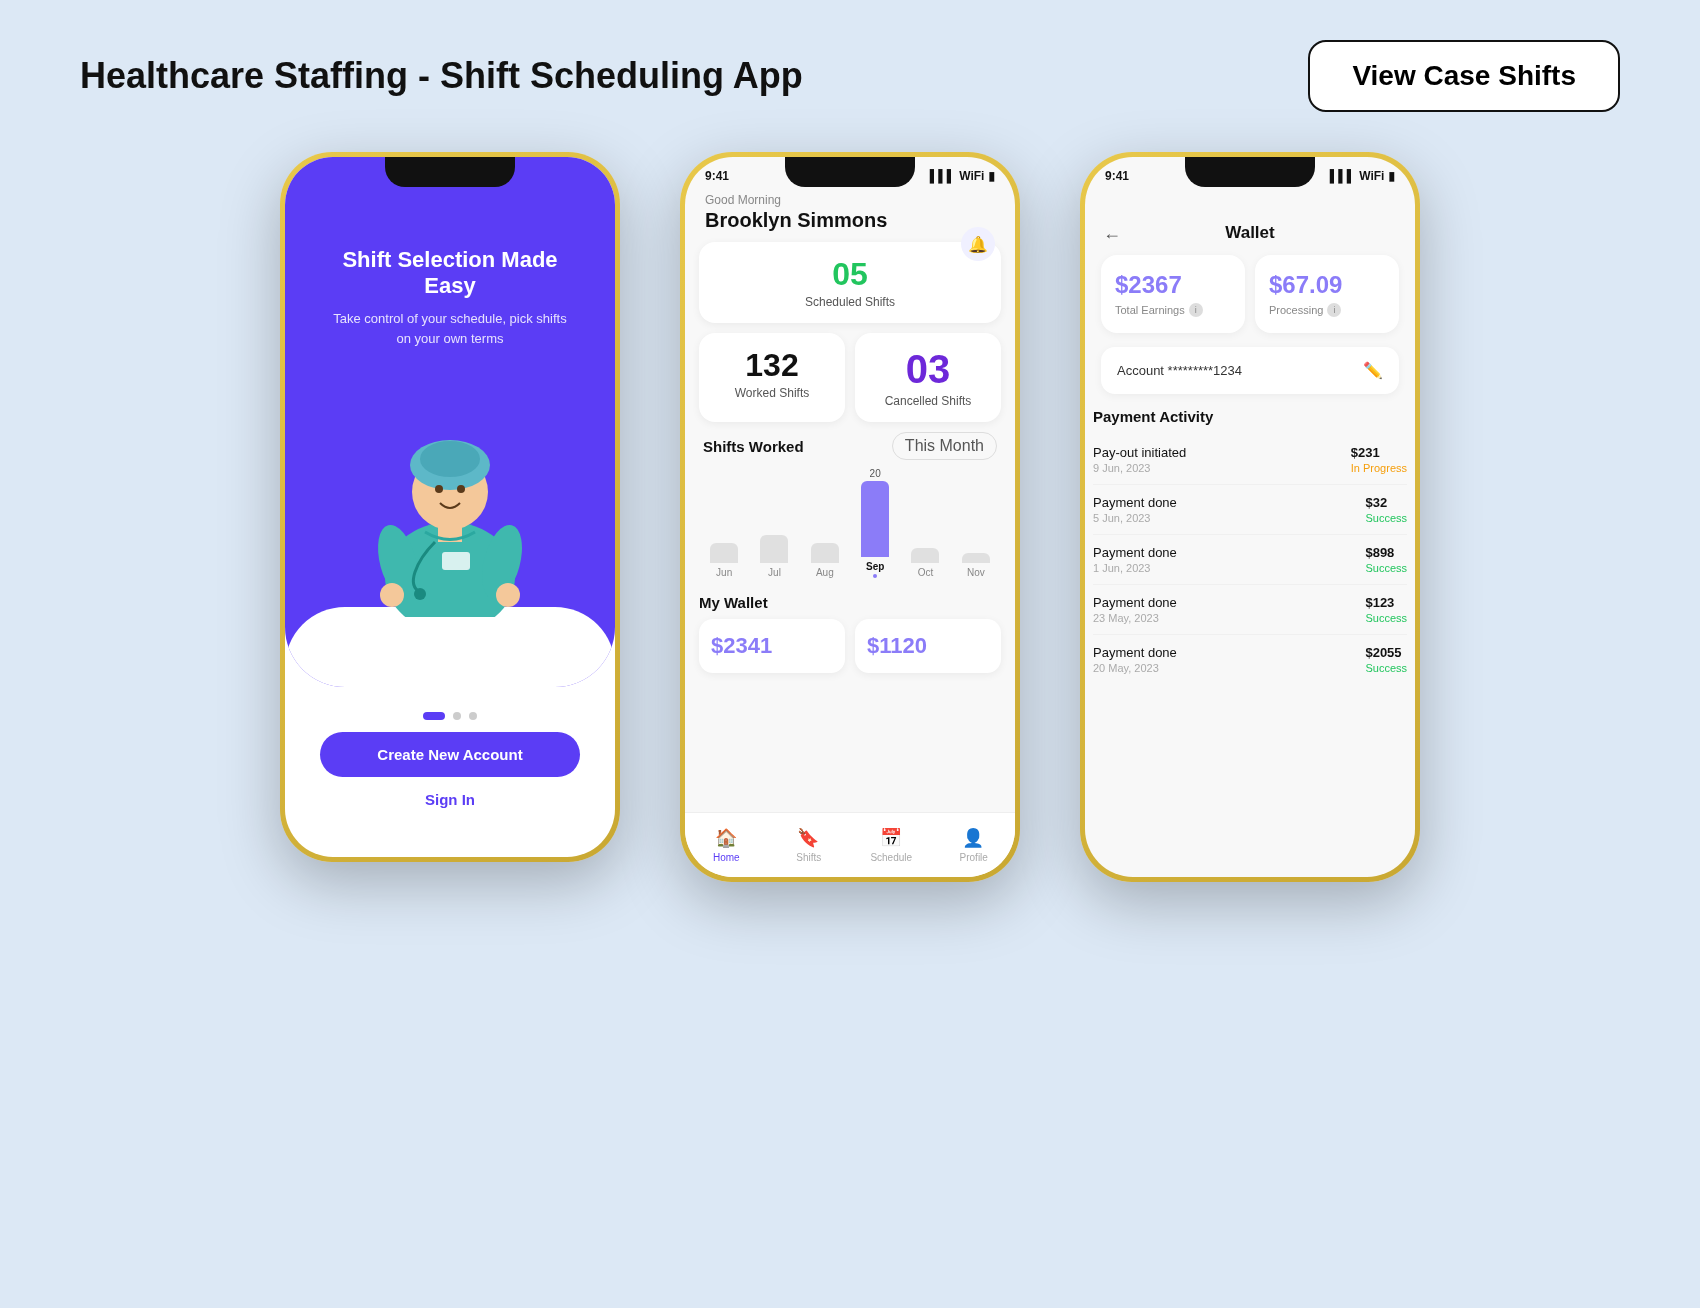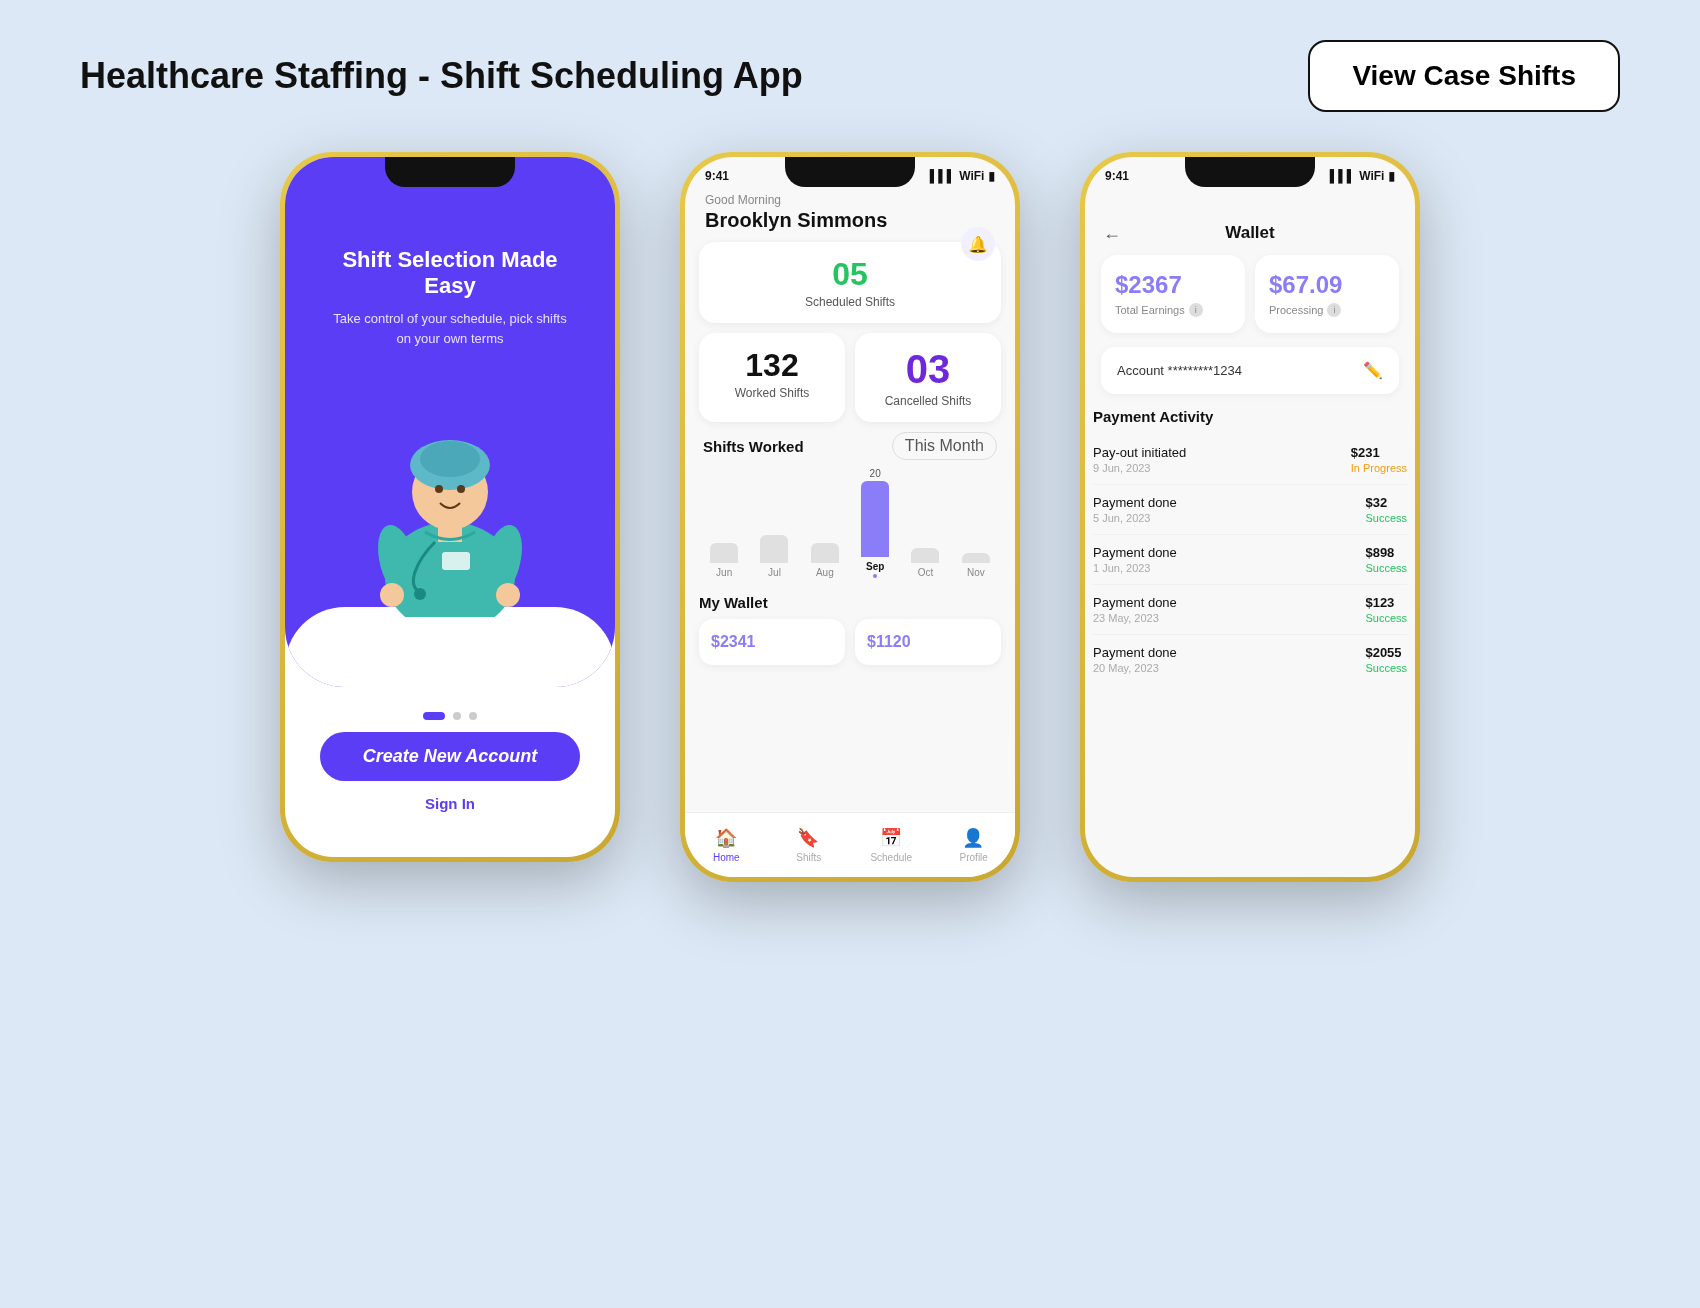--- a/index.html
+++ b/index.html
@@ -119,26 +119,25 @@
     }
     .dot { width: 8px; height: 8px; border-radius: 50%; background: #ccc; }
     .dot.active { background: #5b3df5; width: 22px; border-radius: 4px; }
     .phone1-btn {
       background: #5b3df5;
       color: white;
       border: none;
       border-radius: 30px;
       padding: 14px 0;
       width: 260px;
-      font-size: 18px;
+      font-size: 15px;
       font-weight: 600;
       cursor: pointer;
       margin: 10px auto;
       display: block;
-      font-style: italic;
     }
     .phone1-signin {
       color: #5b3df5;
       font-size: 15px;
       font-weight: 600;
       text-align: center;
       margin-top: 14px;
     }
     .phone2-screen {
       width: 330px;
@@ -257,21 +256,21 @@
     .wallet-section { padding: 0 14px; margin-top: 4px; }
     .wallet-title { font-size: 15px; font-weight: 700; color: #111; margin-bottom: 8px; }
     .wallet-cards { display: flex; gap: 10px; }
     .wallet-card {
       flex: 1;
       background: white;
       border-radius: 14px;
       padding: 14px 12px;
       box-shadow: 0 2px 8px rgba(0,0,0,0.06);
     }
-    .wallet-amount { font-size: 16px; font-weight: 700; color: #8b7cf8; }
+    .wallet-amount { font-size: 22px; font-weight: 700; color: #8b7cf8; }
     .phone3-screen {
       width: 330px;
       height: 720px;
       background: #f8f8f8;
     }
     .wallet-header {
       display: flex;
       align-items: center;
       justify-content: center;
       padding: 36px 20px 12px;

